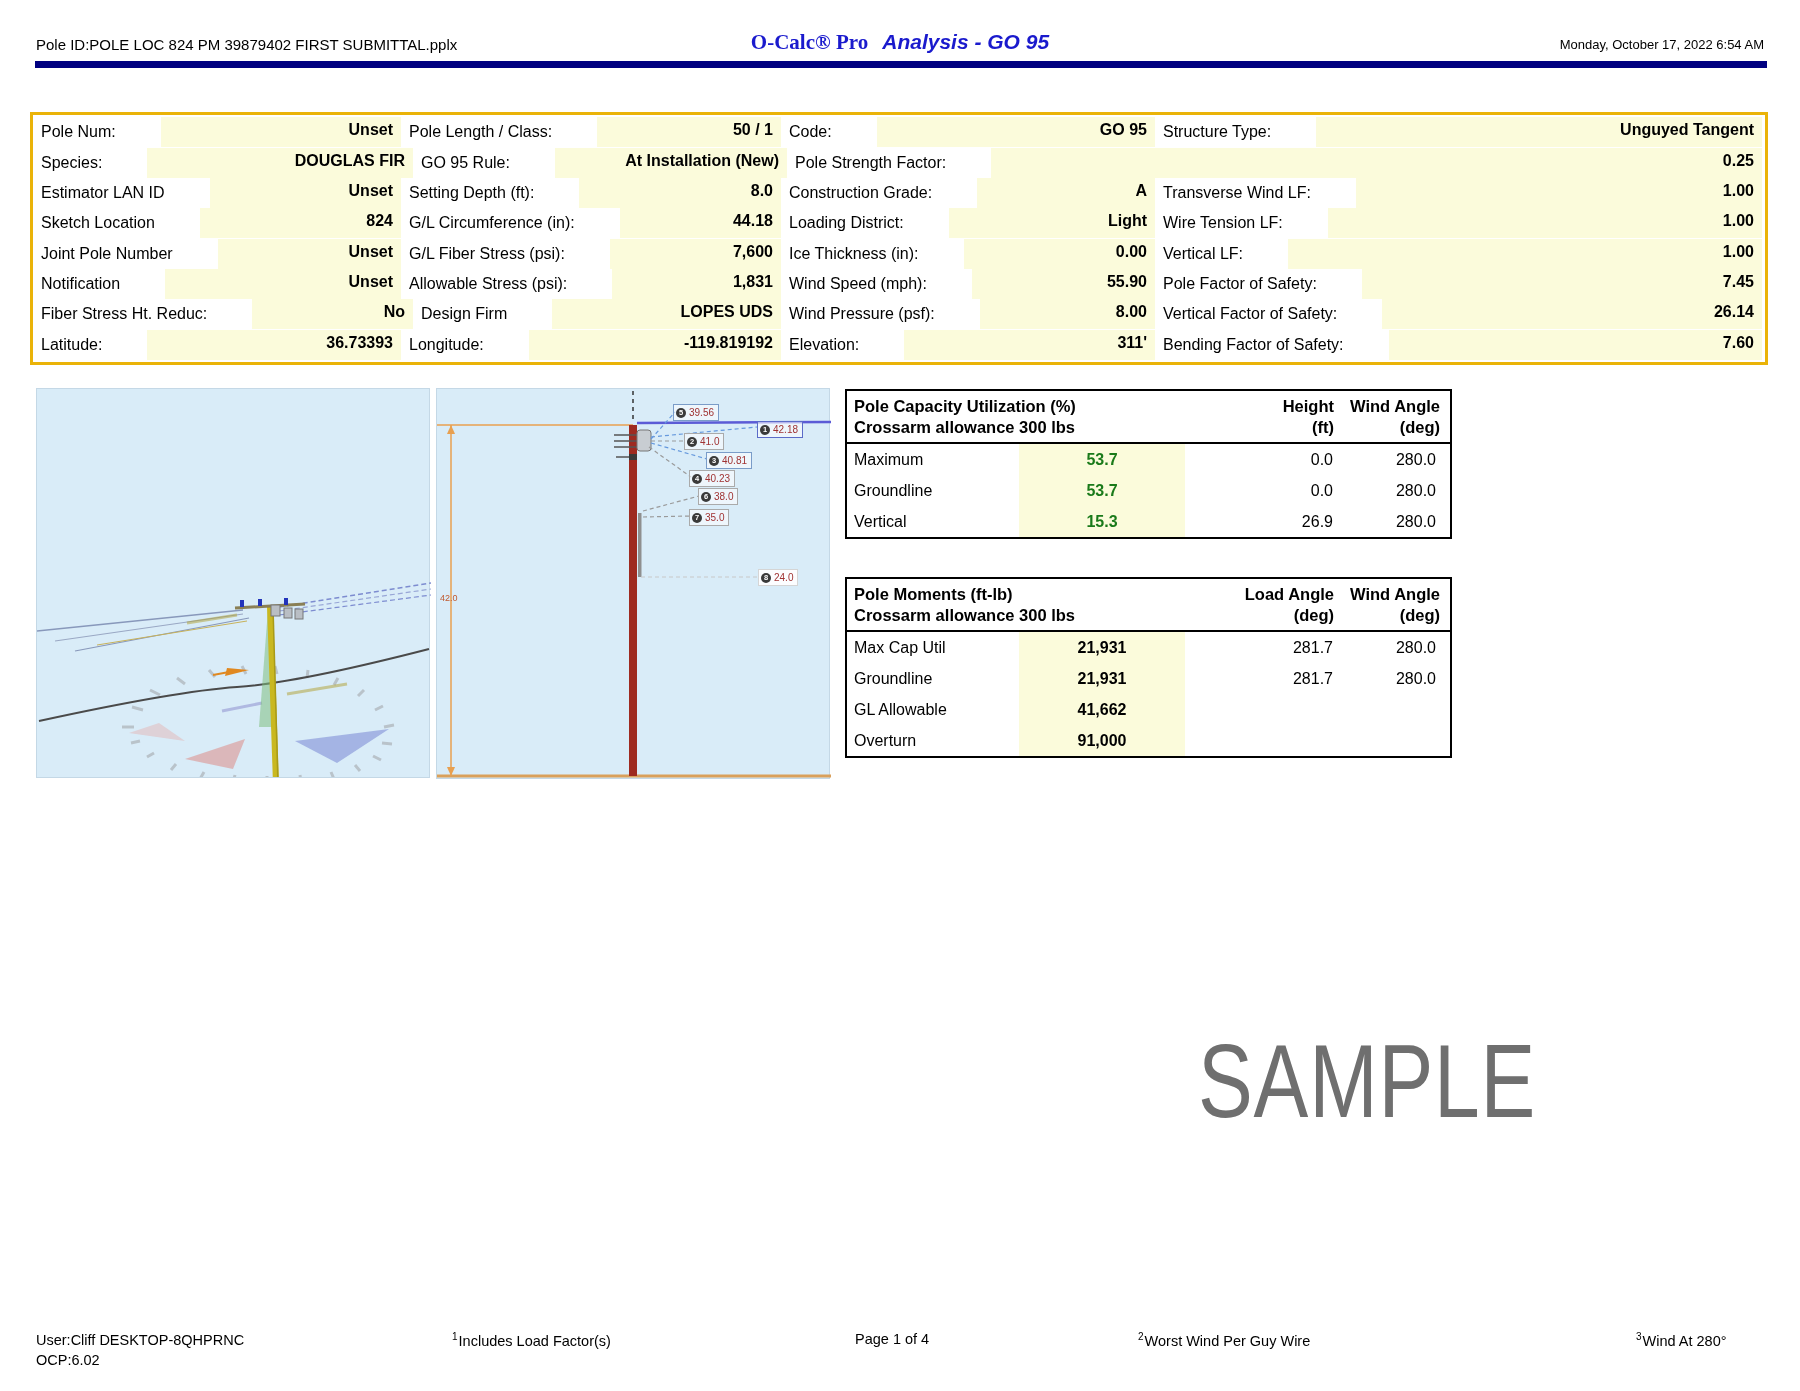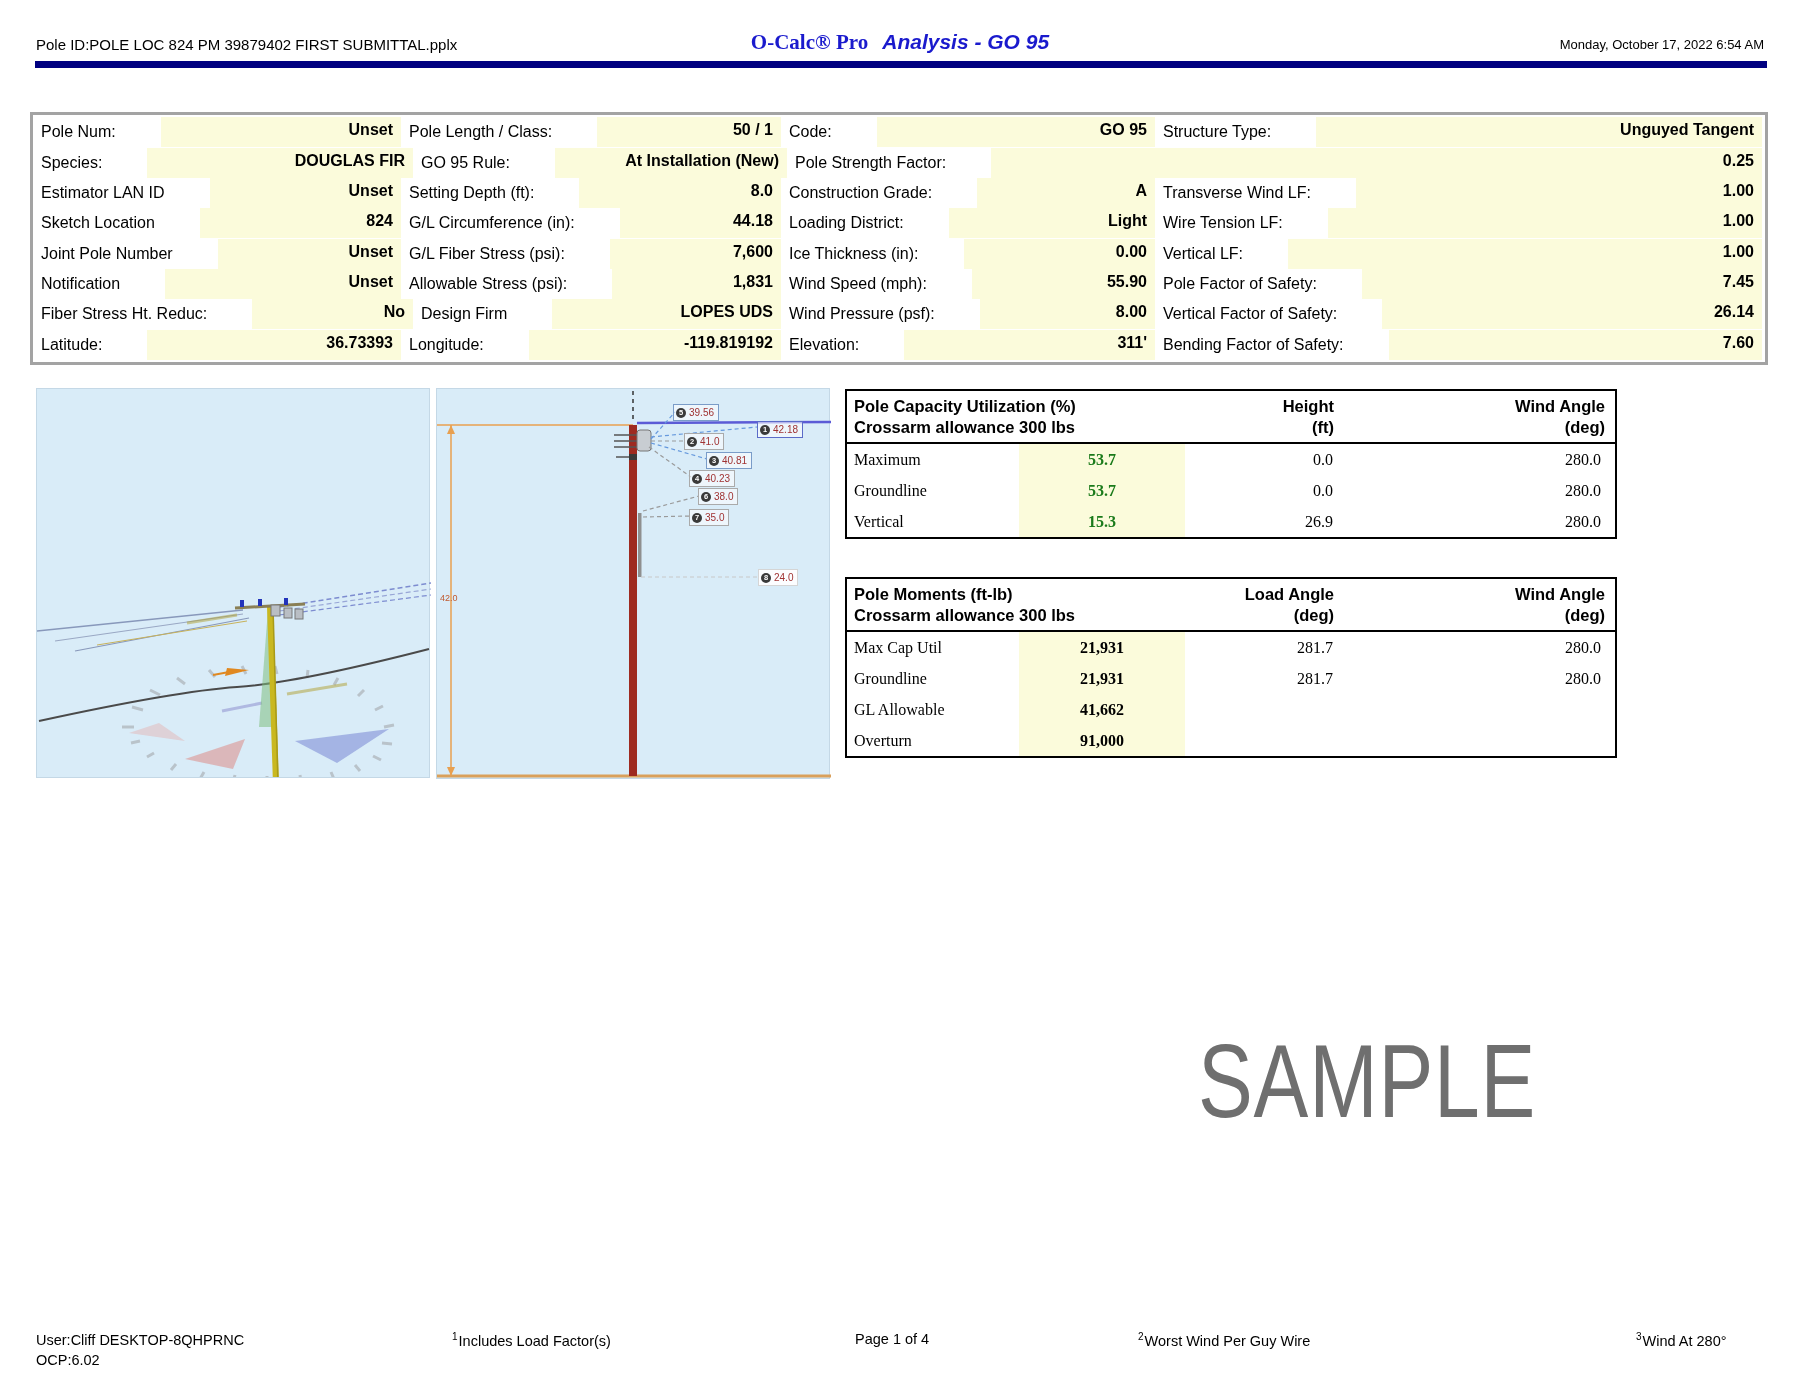--- a/index.html
+++ b/index.html
@@ -9,21 +9,21 @@
   
   .hdr-poleid{position:absolute;left:36px;top:36px;font-size:15px;}
   .hdr-title{position:absolute;left:0;right:0;top:30px;text-align:center;font-size:21px;font-weight:bold;color:#1a1acd;}
   .hdr-title .app{margin-right:14px;font-family:Liberation Serif, serif;}
   .hdr-title .rpt{font-style:italic;}
   .hdr-date{position:absolute;right:36px;top:37px;font-size:13px;}
   .hdr-rule{position:absolute;left:35px;right:33px;top:61px;height:7px;background:#000080;}
 
   
   .info-table{position:absolute;left:30px;top:112px;width:1738px;height:253px;
-              border:3px solid #a3a3a3;box-sizing:border-box;display:grid;grid-auto-rows:1fr;padding:2px 0;}
+              border:3px solid #eab308;box-sizing:border-box;display:grid;grid-auto-rows:1fr;padding:2px 0;}
   .irow{display:flex;align-items:center;}
   .igroup{display:flex;align-items:center;height:100%;box-sizing:border-box;}
   .g1{width:368px;} .g2{width:380px;} .g3{width:374px;} .g4{flex:1;margin-right:3px;}
   .ilabel{font-size:16px;padding-left:8px;padding-right:45px;white-space:nowrap;background:#fff;}
   .ivalue{flex:1;background:#fbfbdb;font-size:16px;font-weight:bold;text-align:right;
           padding:4px 8px 8px 4px;white-space:nowrap;}
 
   
   .panel{position:absolute;background:#d9ecf8;border:1px solid #c4d8e6;box-sizing:border-box;}
   #panel3d{left:36px;top:388px;width:394px;height:390px;}
@@ -32,27 +32,27 @@
           background:rgba(255,255,255,0.55);border:1px solid #aaa;padding:0 4px 0 2px;
           font-size:10px;color:#a03333;white-space:nowrap;}
   .dlabel .badge{display:inline-block;width:10px;height:10px;border-radius:50%;background:#3a3a3a;
                  color:#fff;font-size:7.5px;line-height:10px;text-align:center;font-weight:bold;}
   .b-blue{border-color:#7a9cc8;}
   .b-blue2{border-color:#5b6bc8;}
   .b-lite{border-color:#d5d5d5;background:rgba(255,255,255,0.9);}
   .dim-label{position:absolute;left:3px;top:204px;font-size:9px;color:#c05a30;}
 
   
-  .rtable{position:absolute;left:845px;width:772px;border:2px solid #000;box-sizing:border-box;background:#fff;}
+  .rtable{position:absolute;left:845px;width:607px;border:2px solid #000;box-sizing:border-box;background:#fff;}
   #capTable{top:389px;}
   #momTable{top:577px;}
   .rt-head{display:grid;grid-template-columns:340px 157px 1fr;border-bottom:2px solid #000;}
   .rt-head .t1{padding:5px 0 4px 7px;font-size:16.5px;font-weight:bold;line-height:21px;}
   .rt-head .t2{padding:5px 10px 4px 0;font-size:16.5px;font-weight:bold;line-height:21px;text-align:right;}
-  .rt-row{display:grid;grid-template-columns:172px 166px 160px 1fr;height:31px;align-items:center;font-family:Liberation Serif, serif;}
+  .rt-row{display:grid;grid-template-columns:172px 166px 160px 1fr;height:31px;align-items:center;}
   .rt-name{font-size:16px;padding-left:7px;}
   .rt-val{height:100%;display:flex;align-items:center;justify-content:center;
           background:#fbfbdb;font-size:16px;font-weight:bold;}
   .rt-val.green{color:#1a7a1a;}
   .rt-num{font-size:16px;text-align:right;padding-right:12px;}
   .rt-num.pad2{padding-right:14px;}
 
   
   .watermark{position:absolute;left:1198px;top:1022px;font-size:104px;color:#6f6f6f;
              letter-spacing:1px;transform:scaleX(0.79);transform-origin:left top;white-space:nowrap;}

